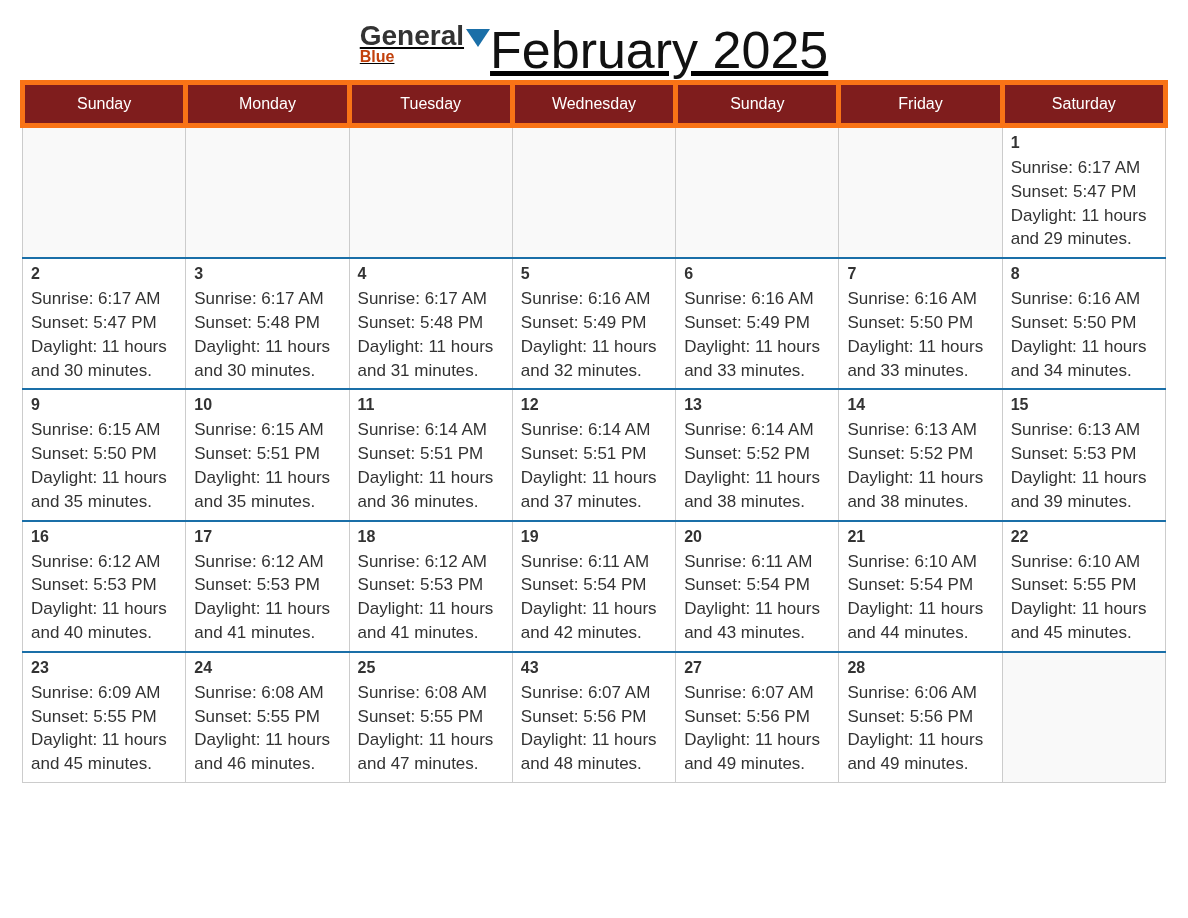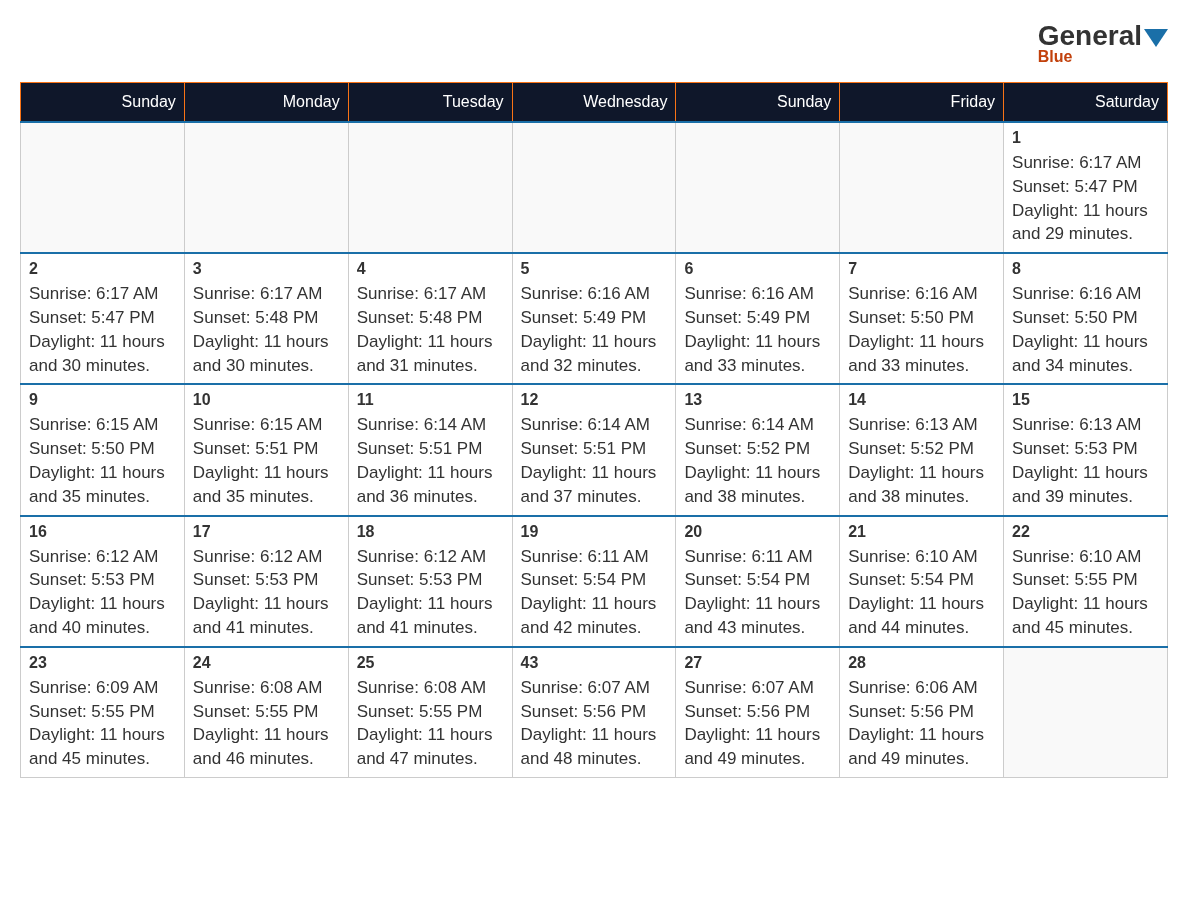--- a/index.html
+++ b/index.html
@@ -5,23 +5,23 @@
     * { box-sizing: border-box; margin: 0; padding: 0; }
     body {
       font-family: Arial, sans-serif;
       background: #fff;
       padding: 20px;
       width: 1188px;
       min-height: 918px;
     }
     .header {
       display: flex;
-      justify-content: flex-end;
+      justify-content: center;
       align-items: flex-start;
-      margin-bottom: 16px;
+      text-decoration: underline;
     }
     .logo {
       display: flex;
       flex-direction: column;
       align-items: flex-start;
     }
     .logo-general {
       font-size: 28px;
       font-weight: bold;
       color: #333;
@@ -56,27 +56,27 @@
       font-size: 20px;
       color: #333;
       margin-top: 4px;
     }
     .calendar {
       width: 100%;
       border-collapse: collapse;
       border: 1px solid #ccc;
     }
     .calendar th {
-      background-color: #0f172a;
+      background-color: #7f1d1d;
       color: #fff;
       font-size: 16px;
       font-weight: normal;
       padding: 10px 8px;
-      text-align: right;
-      border: 1px solid #f97316;
+      text-align: center;
+      border: 5px solid #f97316;
     }
     .calendar td {
       vertical-align: top;
       padding: 6px 8px;
       border: 1px solid #ccc;
       width: 14.28%;
       min-height: 110px;
       height: 110px;
     }
     .day-number {
@@ -103,20 +103,21 @@
 
 <div class="header">
   <div class="logo">
     <div class="logo-general">
       <span>General</span>
       <span class="arrow"></span>
     </div>
     <div class="logo-blue">Blue</div>
   </div>
   <div class="title-area">
+    <div class="month-title">February 2025</div>
   </div>
 </div>
 
 <table class="calendar">
   <thead>
     <tr>
     <th>Sunday</th>
         <th>Monday</th>
         <th>Tuesday</th>
         <th>Wednesday</th>

